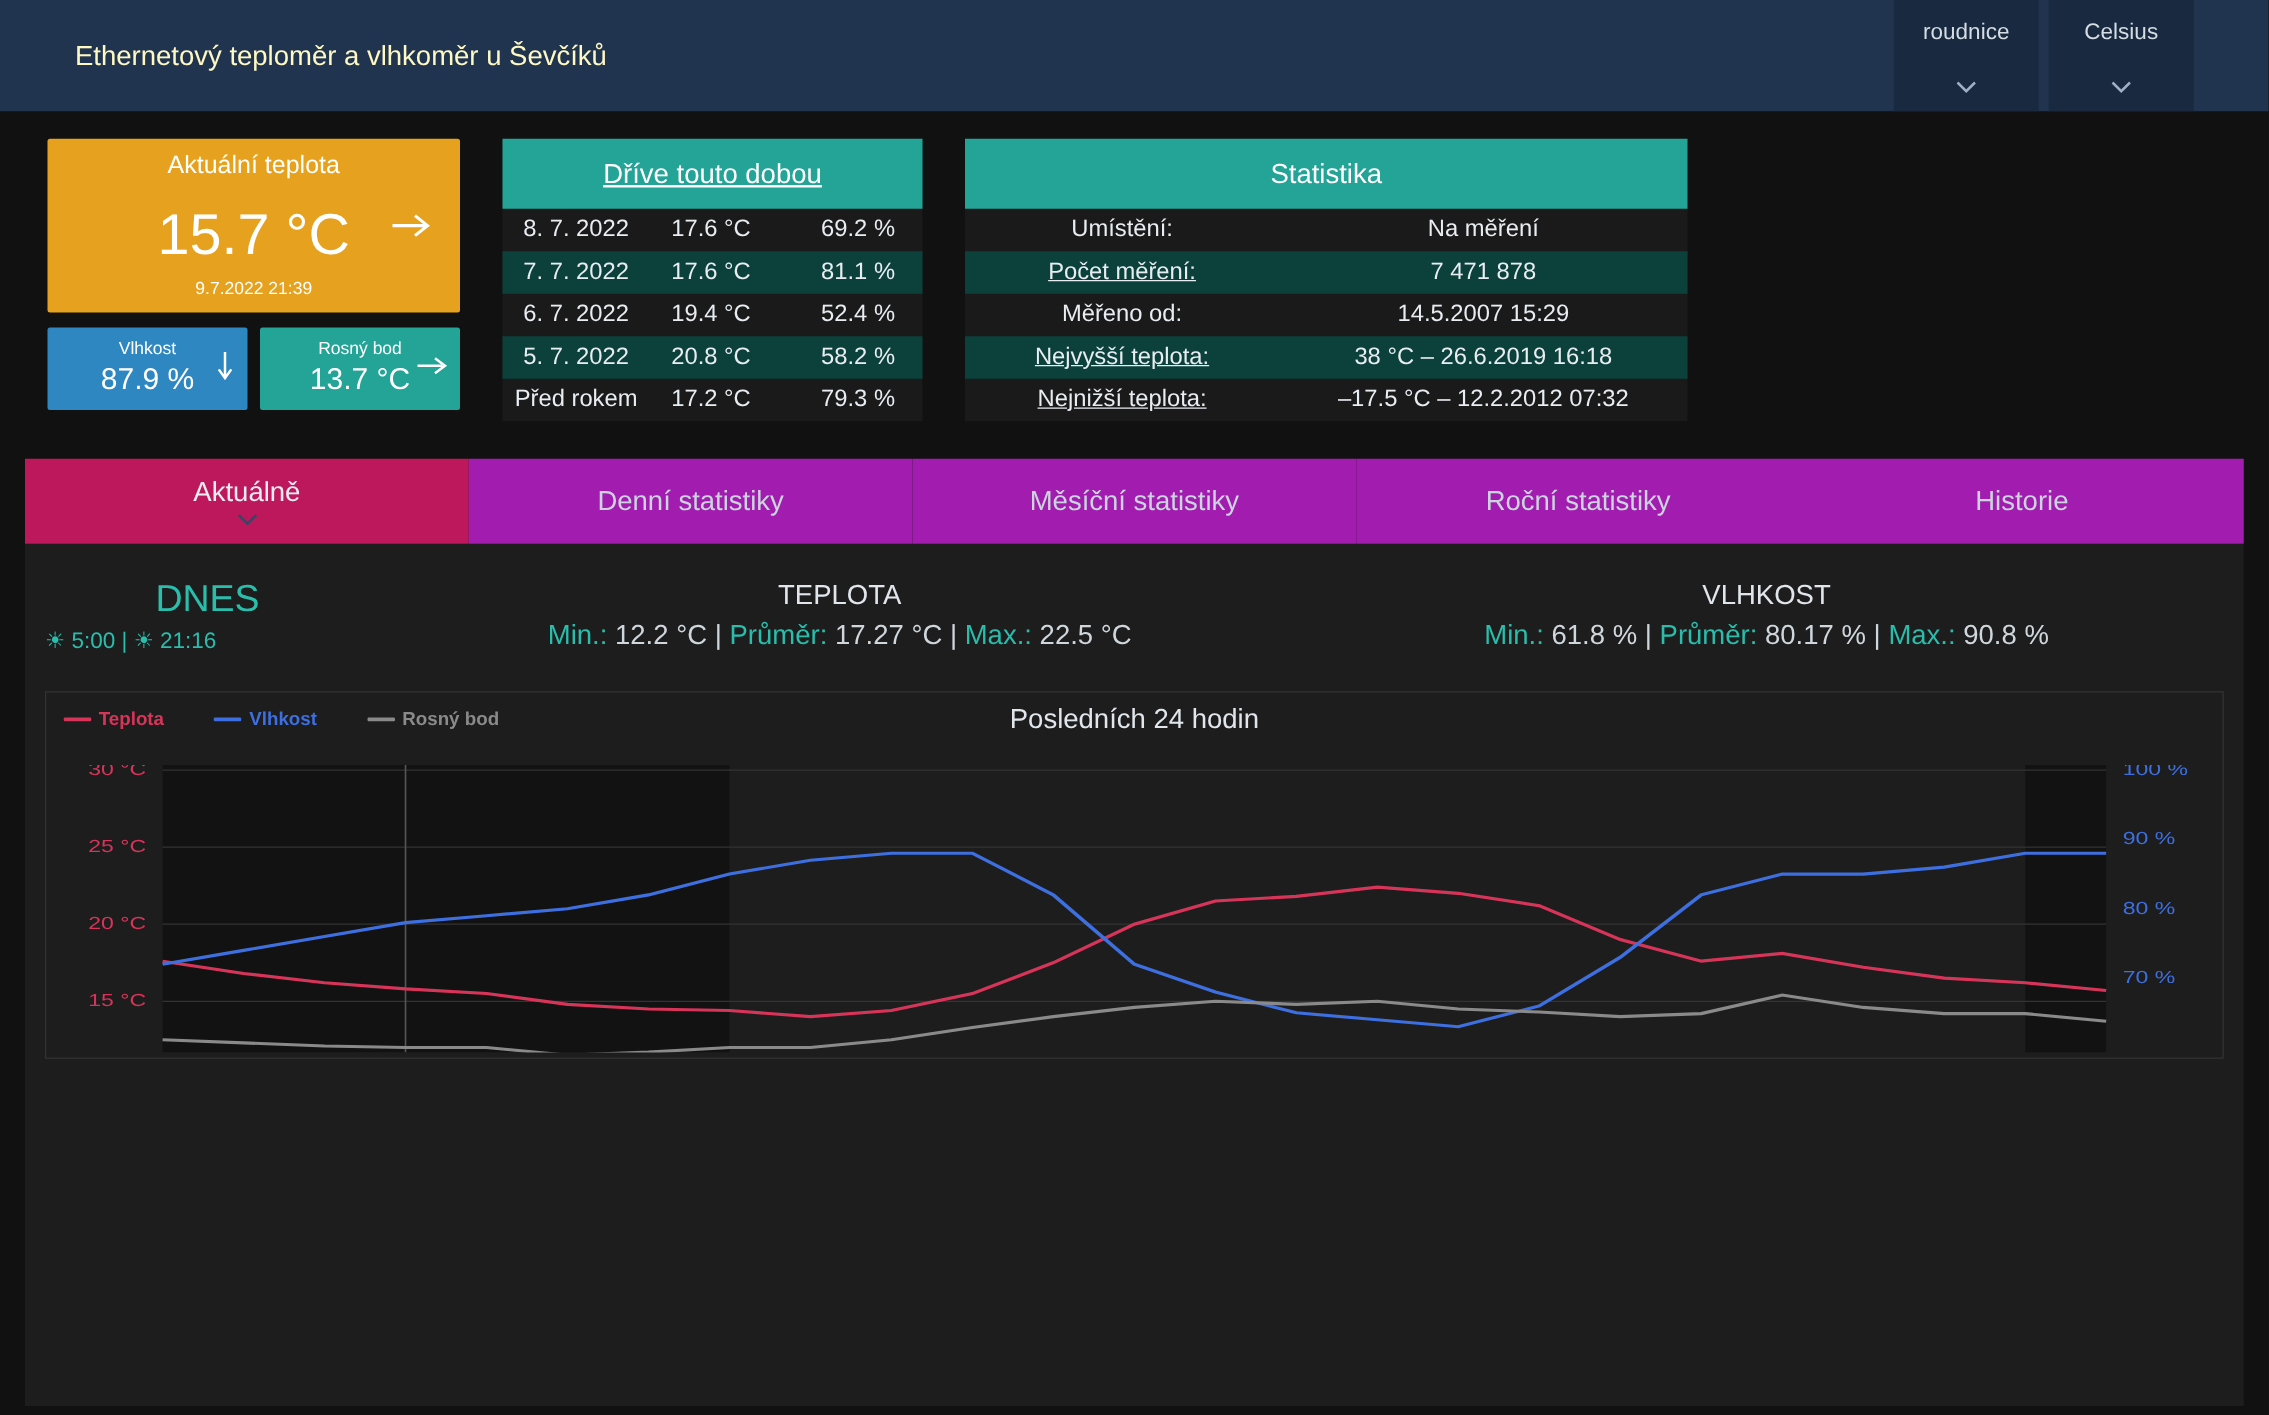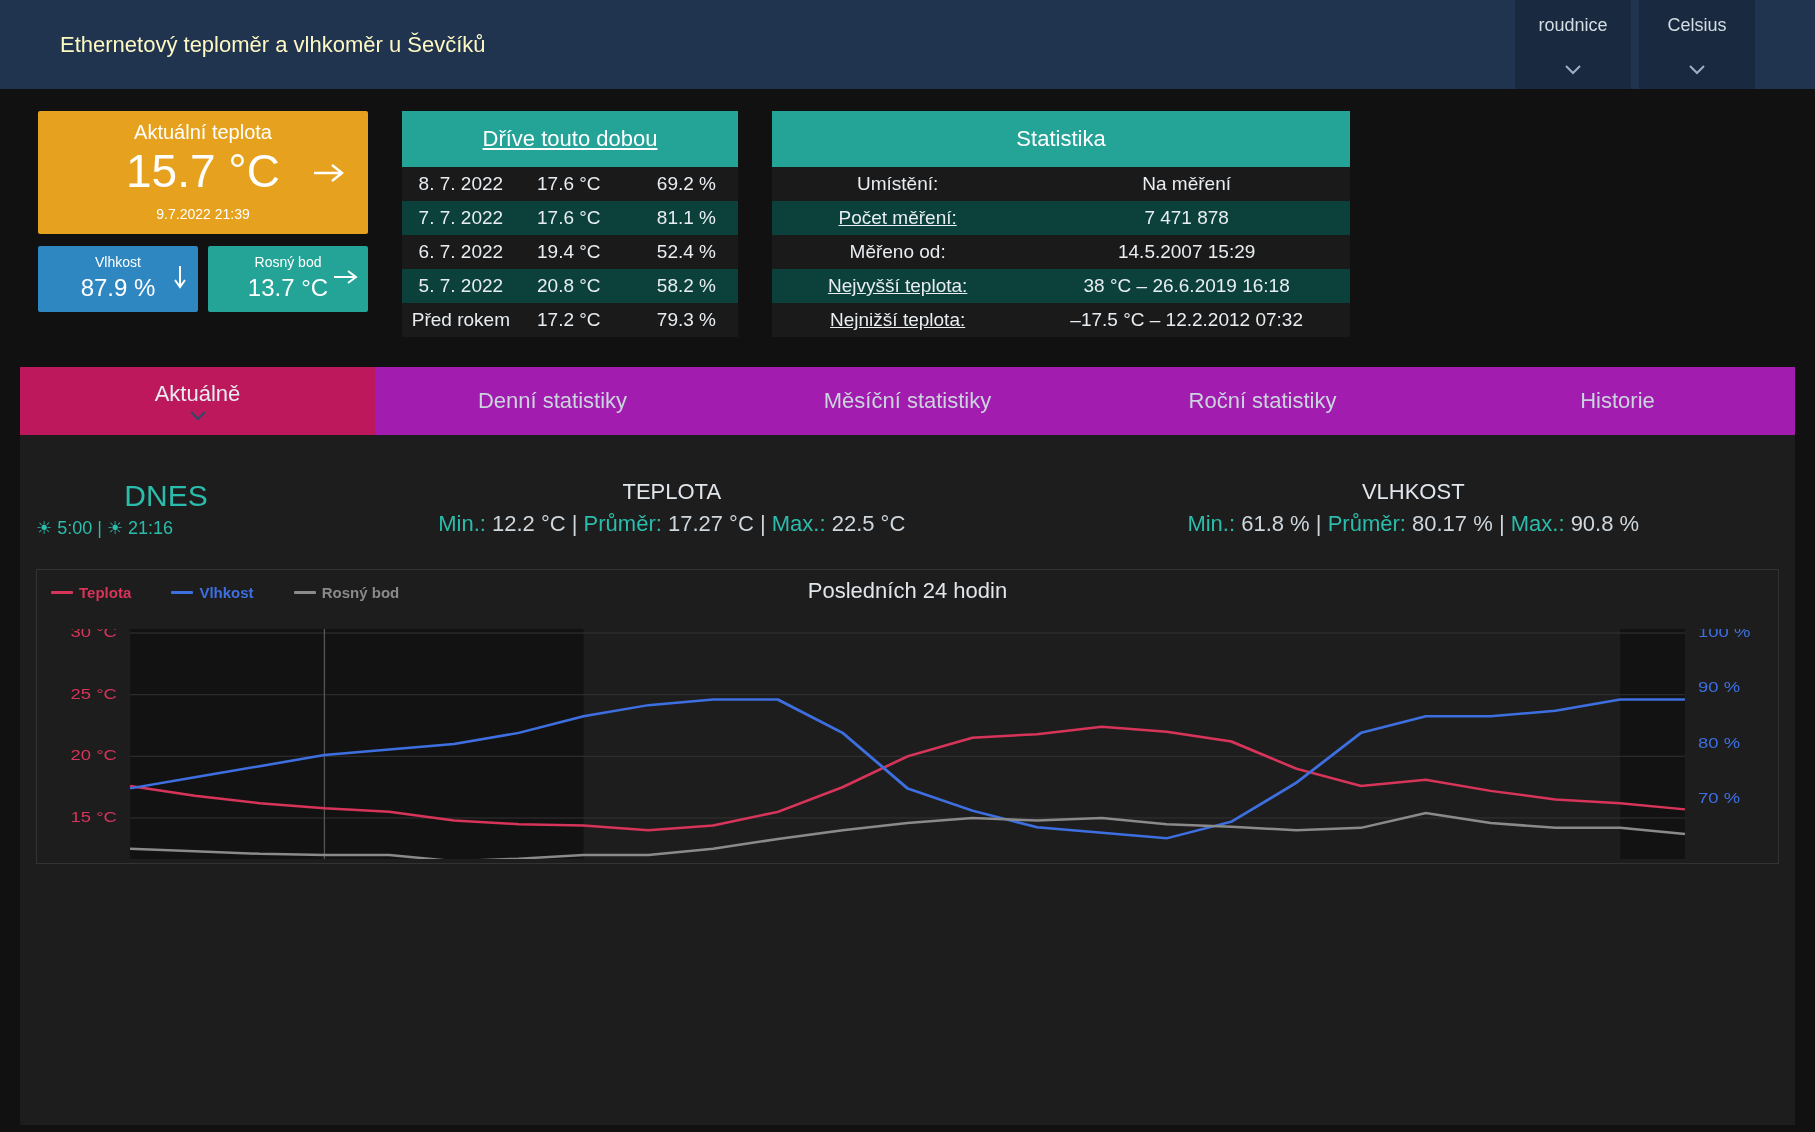--- a/index.html
+++ b/index.html
@@ -36,21 +36,21 @@
   }
   .card{border-radius:2px;}
   .temp-card{
     background:#e6a21e;
     color:#fff;
     text-align:center;
     padding:10px 0 12px 0;
     position:relative;
   }
   .temp-card .label{font-size:20px;}
-  .temp-card .value{font-size:46px;font-weight:300;margin-top:0;}
+  .temp-card .value{font-size:46px;font-weight:300;margin-top:16px;}
   .temp-card .timestamp{font-size:14px;margin-top:8px;}
   .temp-card .arrow{position:absolute;right:22px;top:52%;transform:translateY(-50%);}
   .small-cards{display:flex;gap:10px;margin-top:12px;}
   .small-card{
     flex:1;
     text-align:center;
     padding:8px 0 10px 0;
     position:relative;
     color:#fff;
   }
@@ -109,21 +109,20 @@
   .panel{
     background:#1d1d1d;
     padding:28px 16px 12px 16px;
     min-height:690px;
   }
   .summary{
     display:grid;
     grid-template-columns:260px 1fr 1fr;
     column-gap:10px;
     align-items:start;
-    margin-top:16px;
   }
   .dnes{
     text-align:center;
     color:#2bbdac;
     font-size:30px;
     font-weight:500;
   }
   .sun{color:#2bbdac;font-size:18px;margin-top:4px;}
   .metric-block{text-align:center;}
   .metric-title{color:#e0e6ec;font-size:22px;font-weight:500;}

